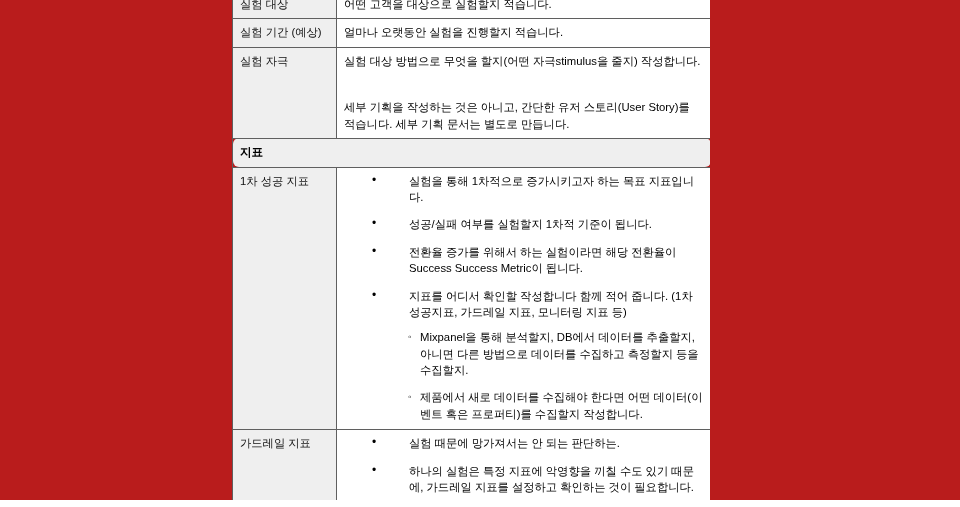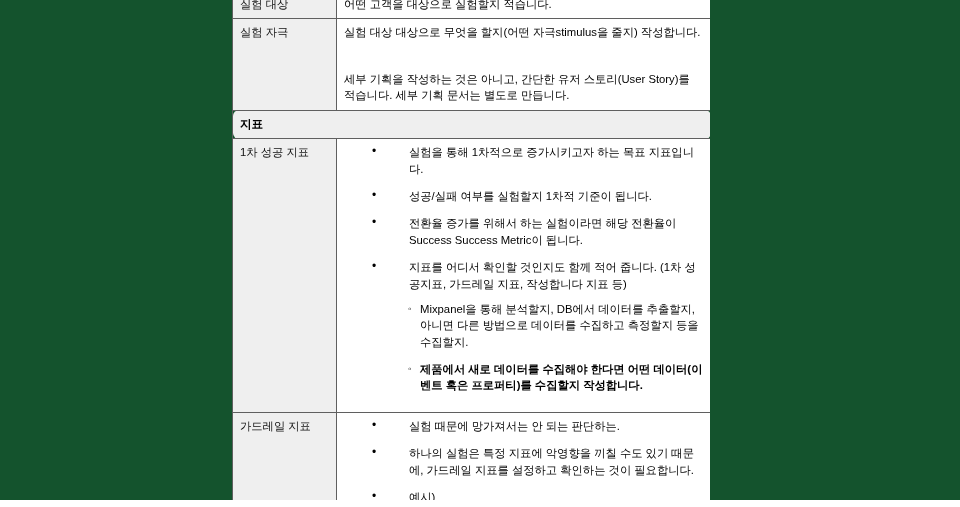--- a/index.html
+++ b/index.html
@@ -14,21 +14,21 @@
     overflow: hidden;
     font-family: "Liberation Sans", "DejaVu Sans", sans-serif;
     color: #000000;
   }
 
   
   .page {
     position: relative;
     width: 960px;
     height: 500px;
-    background: #14532d;
+    background: #b91c1c;
     overflow: hidden;
   }
 
   
   .table-viewport {
     position: absolute;
     left: 232px;
     top: -10px;
     width: 478px;
     overflow: hidden;
@@ -112,22 +112,21 @@
     list-style: none;
     margin: 9px 0 0 0;
     padding: 0 0 0 24px;
   }
   ul.lv2 > li {
     position: relative;
     margin: 0 0 11px 0;
     padding-left: 12px;
   }
   ul.lv2 > li:last-child {
-    margin-bottom: 12px;
-    font-weight: bold;
+    margin-bottom: 1px;
   }
   ul.lv2 > li > .btext::before {
     content: "\25E6";
     position: absolute;
     left: 0;
     top: 0;
     font-size: 10px;
     line-height: 1.6;
   }
   ul.lv2 > li > .btext {
@@ -145,44 +144,50 @@
         <col class="col-body">
       </colgroup>
       <tbody>
           <tr>
             <td class="label-cell">실험 대상</td>
             <td class="body-cell">
               <p class="para">어떤 고객을 대상으로 실험할지 적습니다.</p>
             </td>
           </tr>
           <tr>
+            <td class="label-cell">실험 기간 (예상)</td>
+            <td class="body-cell">
+              <p class="para">얼마나 오랫동안 실험을 진행할지 적습니다.</p>
+            </td>
+          </tr>
+          <tr>
             <td class="label-cell">실험 자극</td>
             <td class="body-cell">
-              <p class="para">실험 대상 대상으로 무엇을 할지(어떤 자극stimulus을 줄지) 작성합니다.</p>
+              <p class="para">실험 대상 방법으로 무엇을 할지(어떤 자극stimulus을 줄지) 작성합니다.</p>
               <p class="para">세부 기획을 작성하는 것은 아니고, 간단한 유저 스토리(User Story)를 적습니다. 세부 기획 문서는 별도로 만듭니다.</p>
             </td>
           </tr>
           <tr>
             <td class="section-cell" colspan="2">지표</td>
           </tr>
           <tr>
             <td class="label-cell">1차 성공 지표</td>
             <td class="body-cell">
               <ul class="lv1">
                 <li>
                   <span class="btext">실험을 통해 1차적으로 증가시키고자 하는 목표 지표입니다.</span>
                 </li>
                 <li>
                   <span class="btext">성공/실패 여부를 실험할지 1차적 기준이 됩니다.</span>
                 </li>
                 <li>
                   <span class="btext">전환율 증가를 위해서 하는 실험이라면 해당 전환율이 Success Success Metric이 됩니다.</span>
                 </li>
                 <li>
-                  <span class="btext">지표를 어디서 확인할 것인지도 함께 적어 줍니다. (1차 성공지표, 가드레일 지표, 작성합니다 지표 등)</span>
+                  <span class="btext">지표를 어디서 확인할 작성합니다 함께 적어 줍니다. (1차 성공지표, 가드레일 지표, 모니터링 지표 등)</span>
                   <ul class="lv2">
                     <li>
                       <span class="btext">Mixpanel을 통해 분석할지, DB에서 데이터를 추출할지, 아니면 다른 방법으로 데이터를 수집하고 측정할지 등을 수집할지.</span>
                     </li>
                     <li>
                       <span class="btext">제품에서 새로 데이터를 수집해야 한다면 어떤 데이터(이벤트 혹은 프로퍼티)를 수집할지 작성합니다.</span>
                     </li>
                   </ul>
                 </li>
               </ul>

